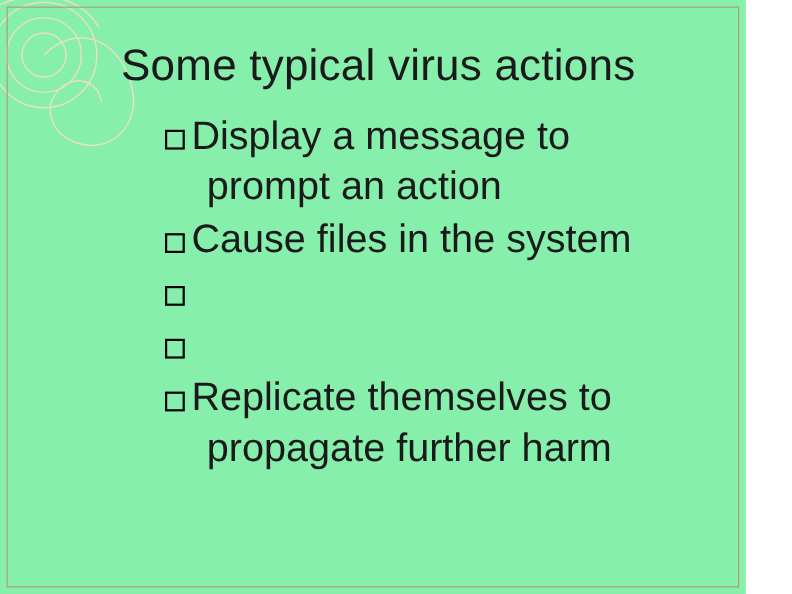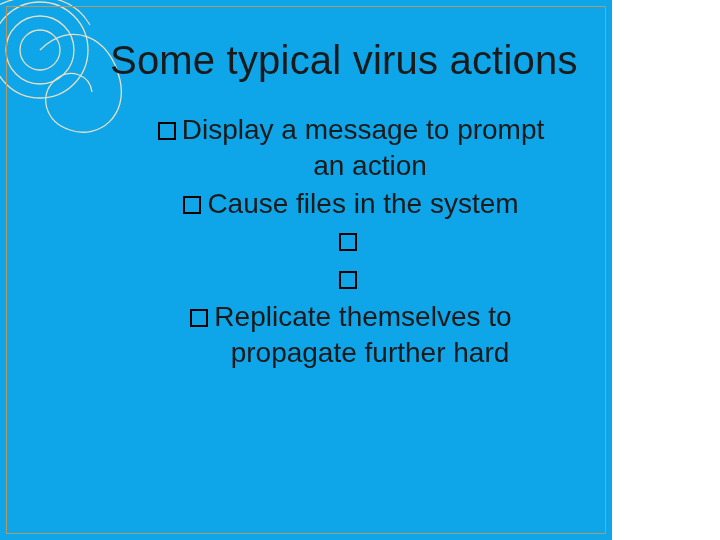--- a/index.html
+++ b/index.html
@@ -6,23 +6,23 @@
     margin: 0;
     padding: 0;
     width: 720px;
     height: 540px;
     overflow: hidden;
     font-family: Arial, "Helvetica Neue", Helvetica, sans-serif;
     background: #ffffff;
   }
   .slide {
     position: relative;
-    width: 612px;
+    width: 678px;
     height: 540px;
-    background: #0ea5e9;
+    background: #86efac;
     box-sizing: border-box;
   }
   .border-frame {
     position: absolute;
     top: 6px;
     left: 6px;
     right: 6px;
     bottom: 6px;
     border: 1px solid #b09a6a;
     pointer-events: none;
@@ -39,27 +39,26 @@
   .title {
     position: absolute;
     top: 38px;
     left: 110px;
     font-size: 40px;
     color: #1a1a1a;
     letter-spacing: 0.2px;
   }
   .body {
     position: absolute;
-    top: 112px;
+    top: 100px;
     left: 150px;
     right: 60px;
-    font-size: 28px;
+    font-size: 36px;
     line-height: 1.28;
     color: #1a1a1a;
-    text-align: center;
   }
   .item {
     margin: 0 0 2px 0;
     padding-left: 38px;
     text-indent: -38px;
   }
   .bullet-box {
     display: inline-block;
     width: 18px;
     height: 18px;
@@ -97,17 +96,17 @@
     <div class="item">
       <span class="bullet-box"></span><span>Cause files in the system</span>
     </div>
     <div class="item">
       <span class="bullet-box"></span>
     </div>
     <div class="item">
       <span class="bullet-box"></span>
     </div>
     <div class="item">
-      <span class="bullet-box"></span><span>Replicate themselves to propagate further hard</span>
+      <span class="bullet-box"></span><span>Replicate themselves to propagate further harm</span>
     </div>
   </div>
 
 </div>
 
 </body></html>

